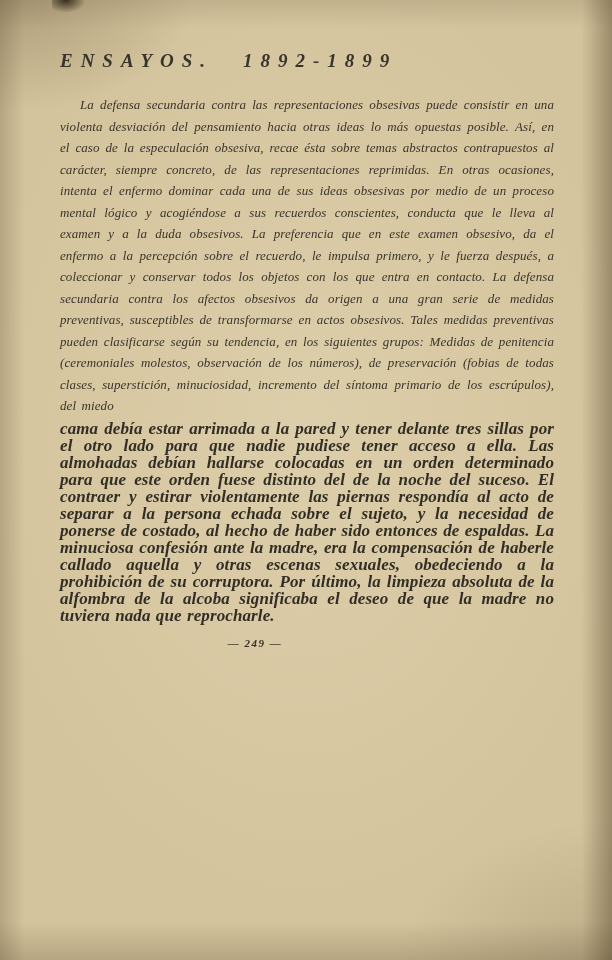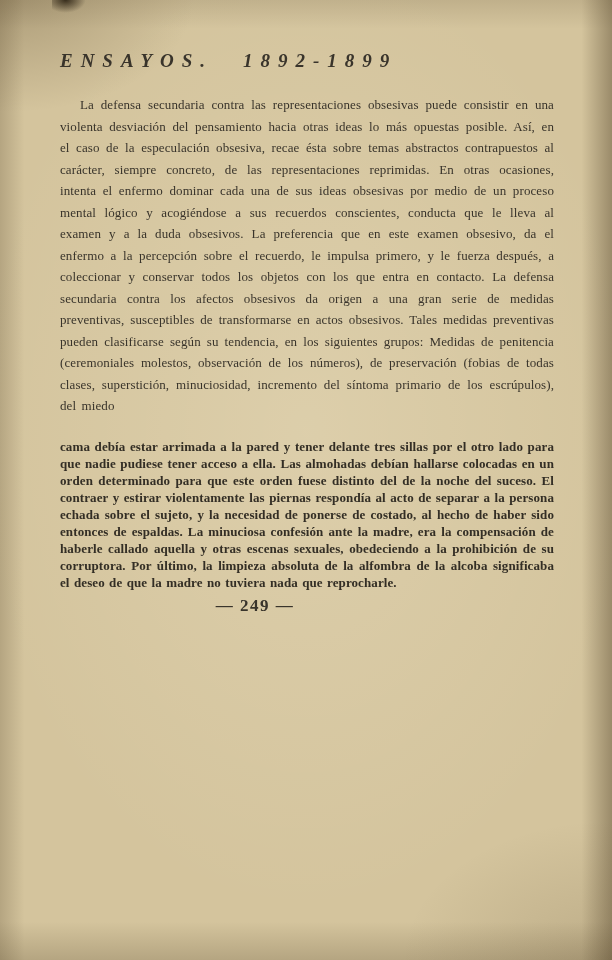--- a/index.html
+++ b/index.html
@@ -1,15 +1,15 @@
 <!DOCTYPE html>
 <html style="--paper: #d4c49d; --ink: #39342b;"><head>
 <meta charset="utf-8">
 <style>
-  * { margin: 0; padding: 0; box-sizing: border-box; }
+  * { margin: 0; padding: 0; box-sizing: border-box; font-style: italic; }
   html, body { width: 612px; height: 960px; }
   body {
     font-family: "Liberation Serif", "DejaVu Serif", serif;
     overflow: hidden;
   }
 
   
   .scan {
     position: relative;
     width: 612px;
@@ -56,33 +56,33 @@
   .body-text {
     font-size: 13px;
     line-height: 21.5px;
     text-align: justify;
     text-indent: 20px;
     word-spacing: 2px;
     letter-spacing: 0.1px;
   }
 
   .footnote {
-    margin-top: 21px;
-    font-size: 13px;
+    margin-top: 3px;
+    font-size: 17px;
     line-height: 17px;
     font-weight: bold;
     text-align: justify;
     word-spacing: 1px;
     letter-spacing: 0.1px;
     color: #332e25;
   }
 
   .page-number {
-    margin-top: 5px;
-    font-size: 17px;
+    margin-top: 13px;
+    font-size: 11px;
     font-weight: bold;
     letter-spacing: 1.5px;
     text-align: center;
     transform: translateX(-52px);
   }
 </style>
 </head>
 <body>
 
 <div class="scan">

